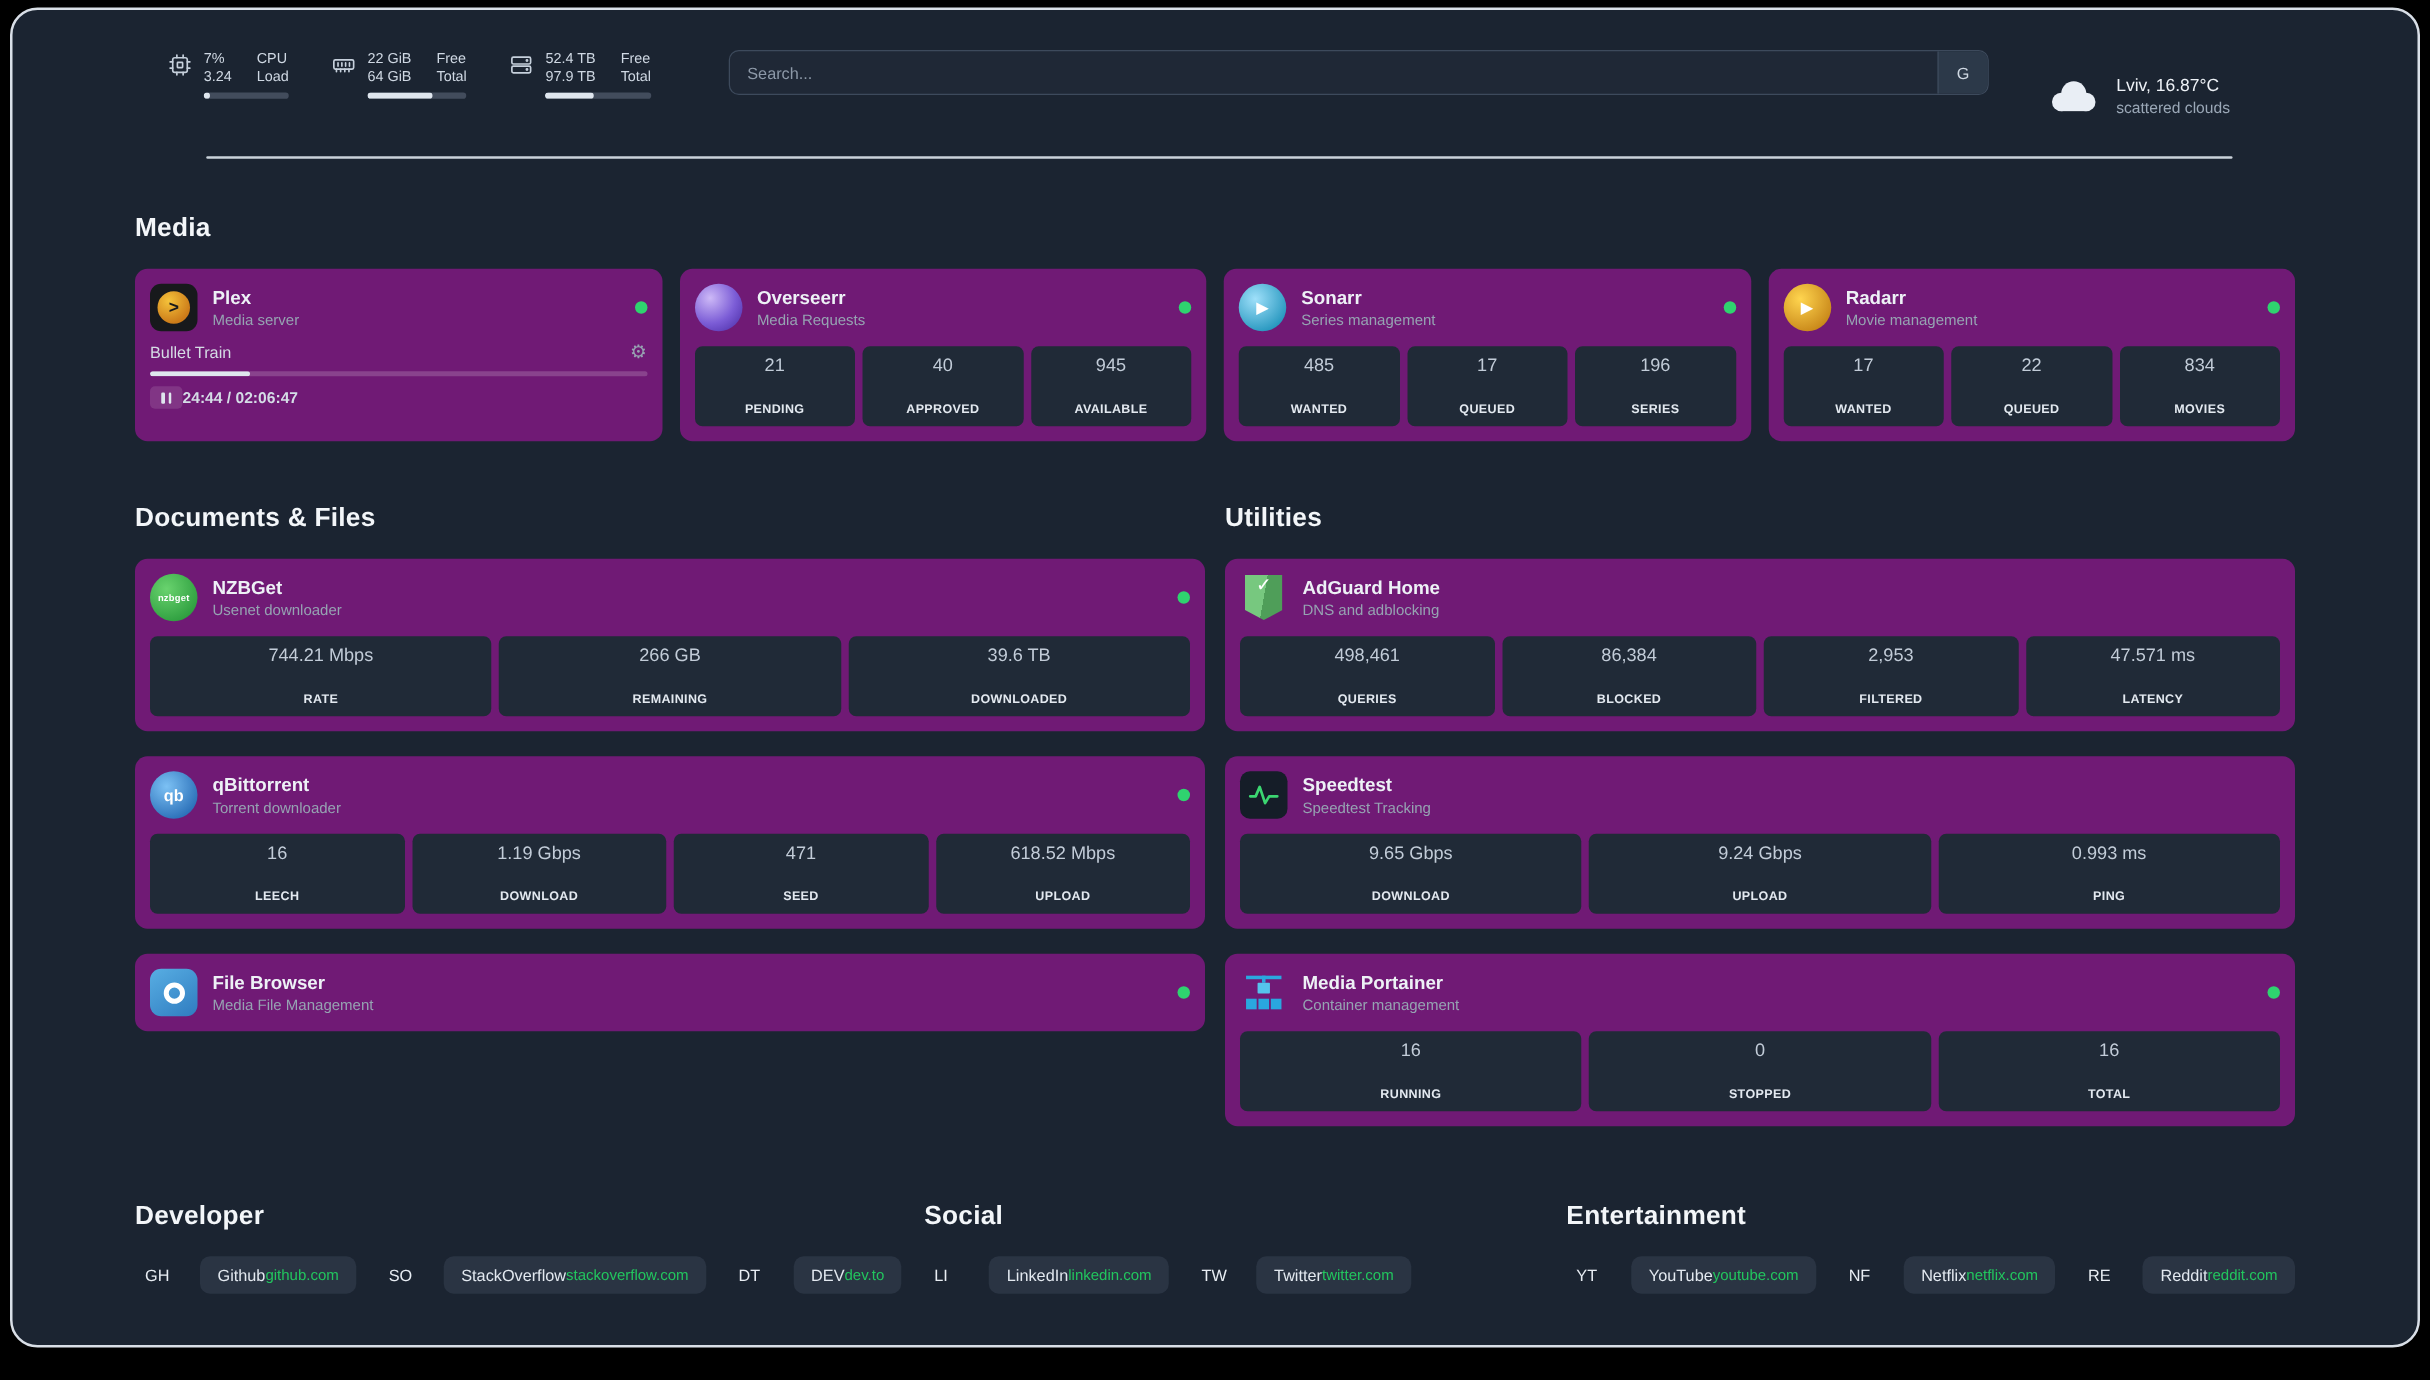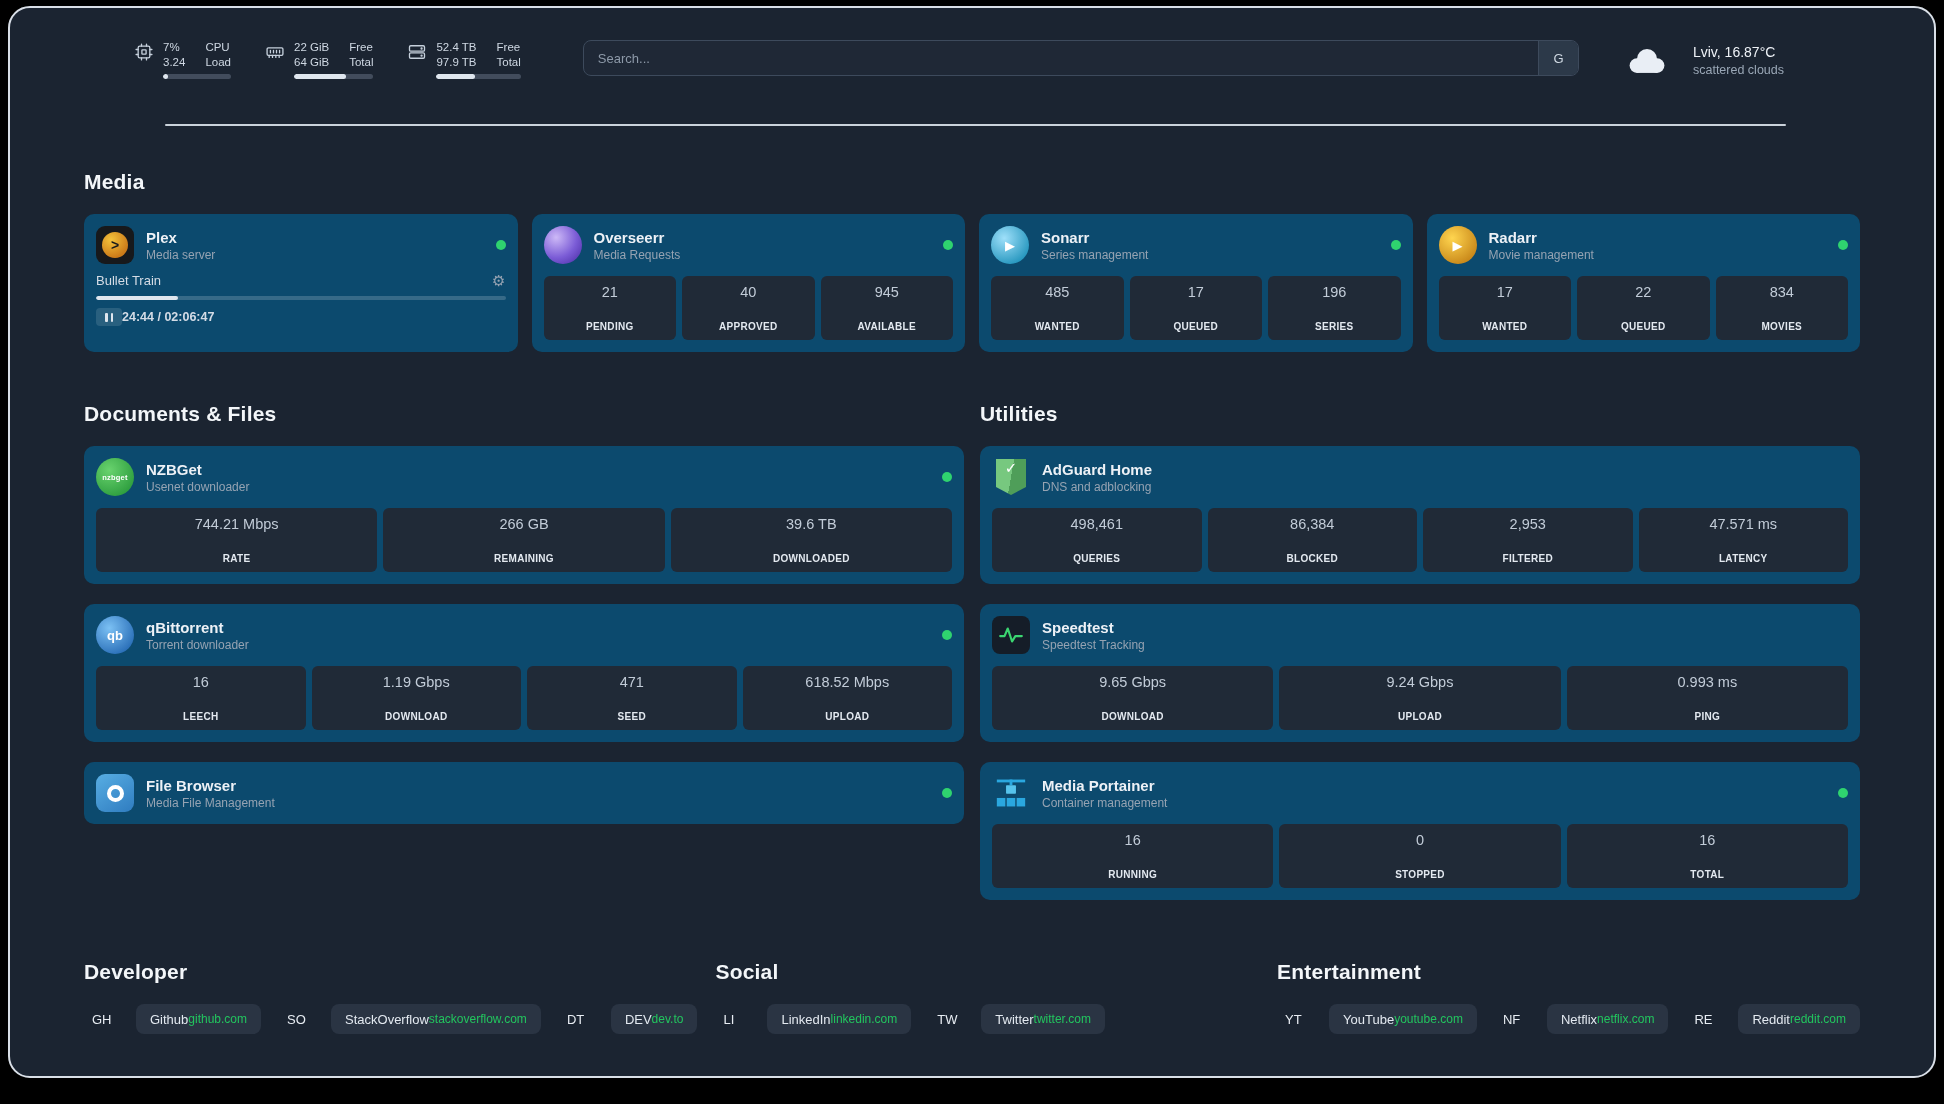--- a/index.html
+++ b/index.html
@@ -18,36 +18,36 @@
   .res-grid{display:grid;grid-template-columns:auto auto;column-gap:20px;font-size:11.5px;line-height:15px;color:#cfd8e3}
   .res-bar{margin-top:4px;height:5px;border-radius:3px;background:rgba(148,163,184,.32);overflow:hidden}
   .res-fill{height:100%;background:#dfe6ee;border-radius:3px}
 
   .search{flex:1;display:flex;align-items:center;height:36px;margin:0 46px 16px 62px;background:#1f2836;
     border:1px solid #3d4a5c;border-radius:8px;overflow:hidden}
   .search input{flex:1;height:100%;background:transparent;border:none;outline:none;color:#dce3ec;font-size:13px;padding:0 14px}
   .search input::placeholder{color:#8d99a8}
   .search-btn{width:40px;height:100%;background:#2c3949;border:none;border-left:1px solid #3d4a5c;color:#cfd8e2;font-size:13px}
 
-  .weather{display:flex;align-items:center;gap:24px;color:#eef2f7;margin-top:4px}
+  .weather{display:flex;align-items:center;gap:12px;color:#eef2f7;margin-top:20px}
   .weather svg{width:44px;height:30px;display:block}
   .weather-loc{font-size:14px}
   .weather-cond{font-size:12.5px;color:#9aa7b6;margin-top:3px}
 
   .divider{height:2px;background:rgba(222,229,237,.9);margin:32px 148px 0 155px;border-radius:1px}
 
   
-  .main{padding:0 74px}
+  .main{padding:0 98px}
   .sec-title{margin-top:44px;font-size:21px;font-weight:700;color:#f3f6f9;letter-spacing:.2px}
   .media-grid{display:grid;grid-template-columns:repeat(4,1fr);gap:14px;margin-top:20px}
   .cols2{display:grid;grid-template-columns:1fr 1fr;gap:16px;margin-top:6px}
   .col-stack{display:flex;flex-direction:column;gap:20px;margin-top:20px}
 
   
-  .card{background:#0c4a6e;border-radius:10px;padding:12px}
+  .card{background:#701a75;border-radius:10px;padding:12px}
   .card-head{display:flex;align-items:center;gap:12px}
   .app-name{font-size:15px;font-weight:600;color:#edf1f6}
   .app-sub{font-size:12px;color:#96a3b2;margin-top:2px}
   .dot{width:10px;height:10px;border-radius:50%;background:#2fd36f;margin-left:auto;flex:0 0 10px}
 
   .tiles{display:flex;gap:6px;margin-top:12px}
   .tile{flex:1;background:#202a37;border-radius:6px;display:flex;flex-direction:column;align-items:center;
     justify-content:center;gap:21px;padding:8px 4px;min-height:46px}
   .tile-val{font-size:14.5px;color:#c2ccd8}
   .tile-lab{font-size:10px;font-weight:700;color:#e3e9f0;letter-spacing:.3px}

